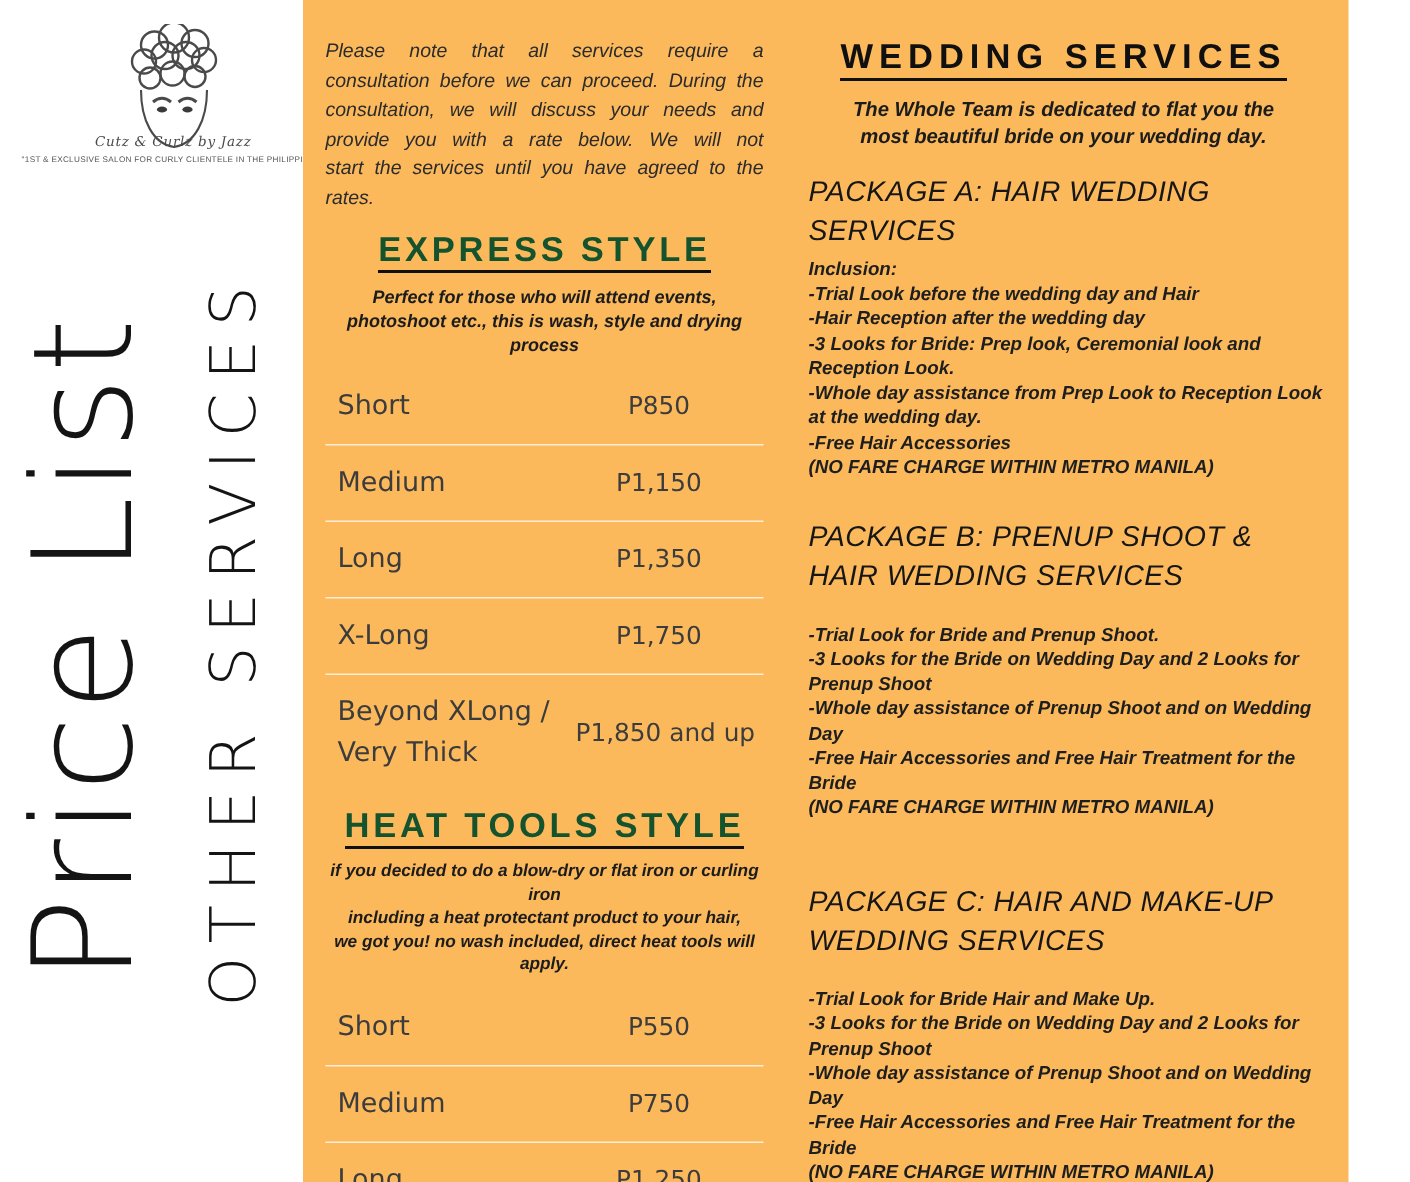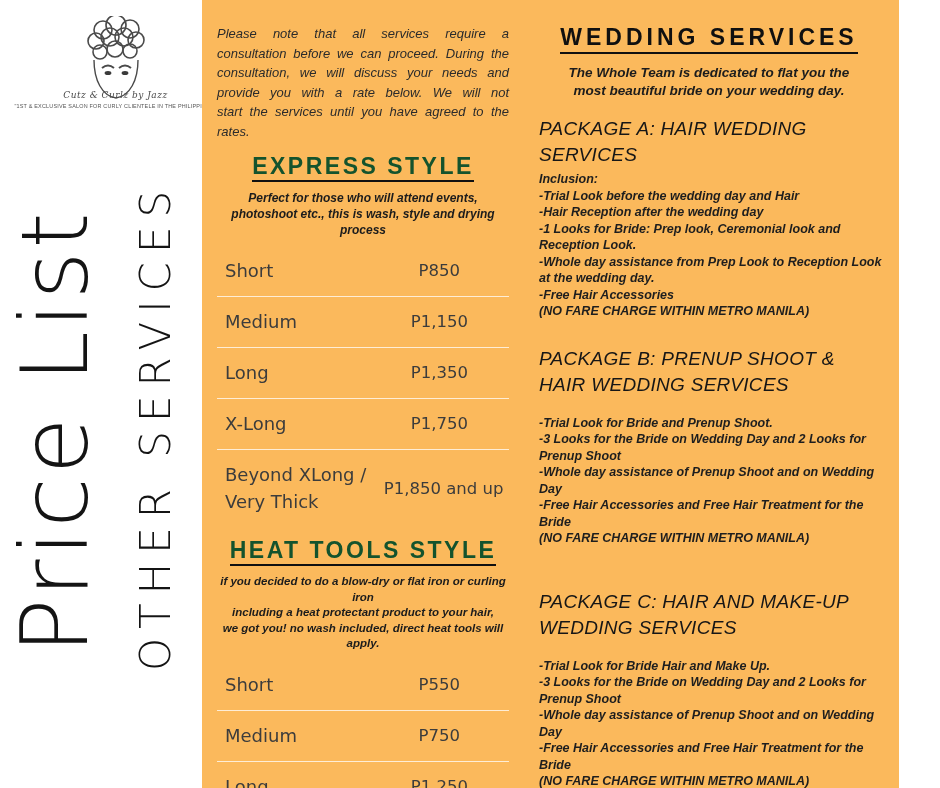--- a/index.html
+++ b/index.html
@@ -222,21 +222,21 @@
       <span>WEDDING SERVICES</span>
     </div>
     <div class="wed-sub">The Whole Team is dedicated to flat you the most beautiful bride on your wedding day.</div>
 
     <div class="pkg">
       <div class="pkg-title">PACKAGE A: HAIR WEDDING SERVICES</div>
       <div class="pkg-lines">
         <div class="pkg-line">Inclusion:</div>
         <div class="pkg-line">-Trial Look before the wedding day and Hair</div>
         <div class="pkg-line">-Hair Reception after the wedding day</div>
-        <div class="pkg-line">-1 Looks for Bride: Prep look, Ceremonial look and Reception Look.</div>
+        <div class="pkg-line">-3 Looks for Bride: Prep look, Ceremonial look and Reception Look.</div>
         <div class="pkg-line">-Whole day assistance from Prep Look to Reception Look at the wedding day.</div>
         <div class="pkg-line">-Free Hair Accessories</div>
         <div class="pkg-line">(NO FARE CHARGE WITHIN METRO MANILA)</div>
       </div>
     </div>
 
     <div class="pkg pkg-b">
       <div class="pkg-title">PACKAGE B: PRENUP SHOOT &amp; HAIR WEDDING SERVICES</div>
       <div class="pkg-lines spaced">
         <div class="pkg-line">-Trial Look for Bride and Prenup Shoot.</div>

